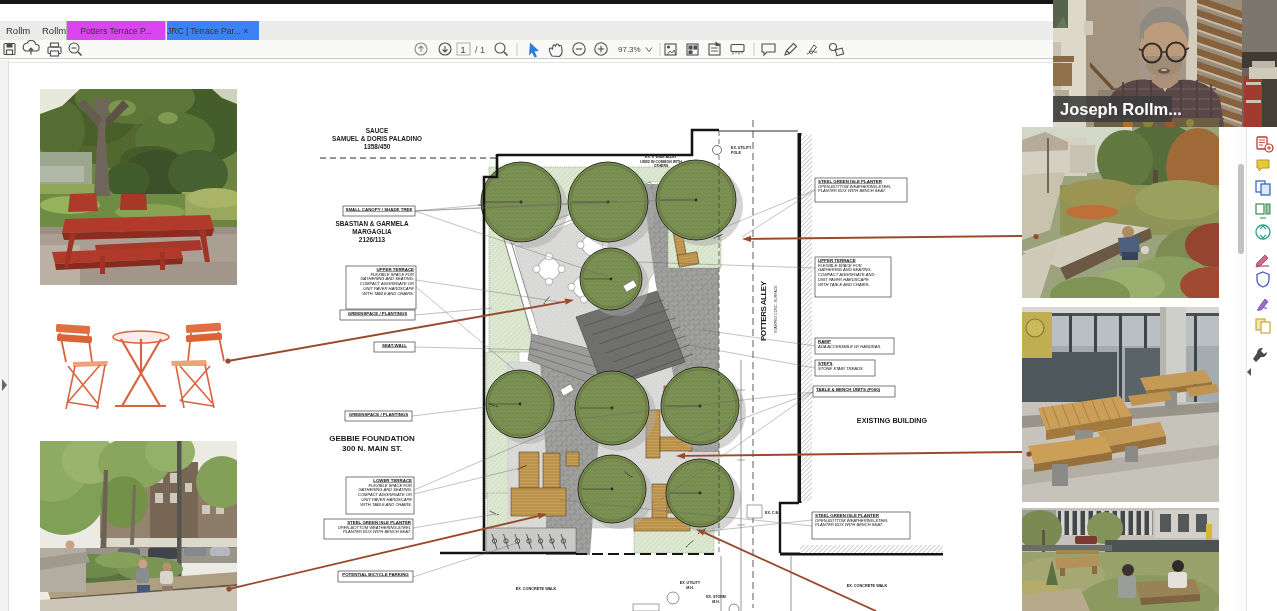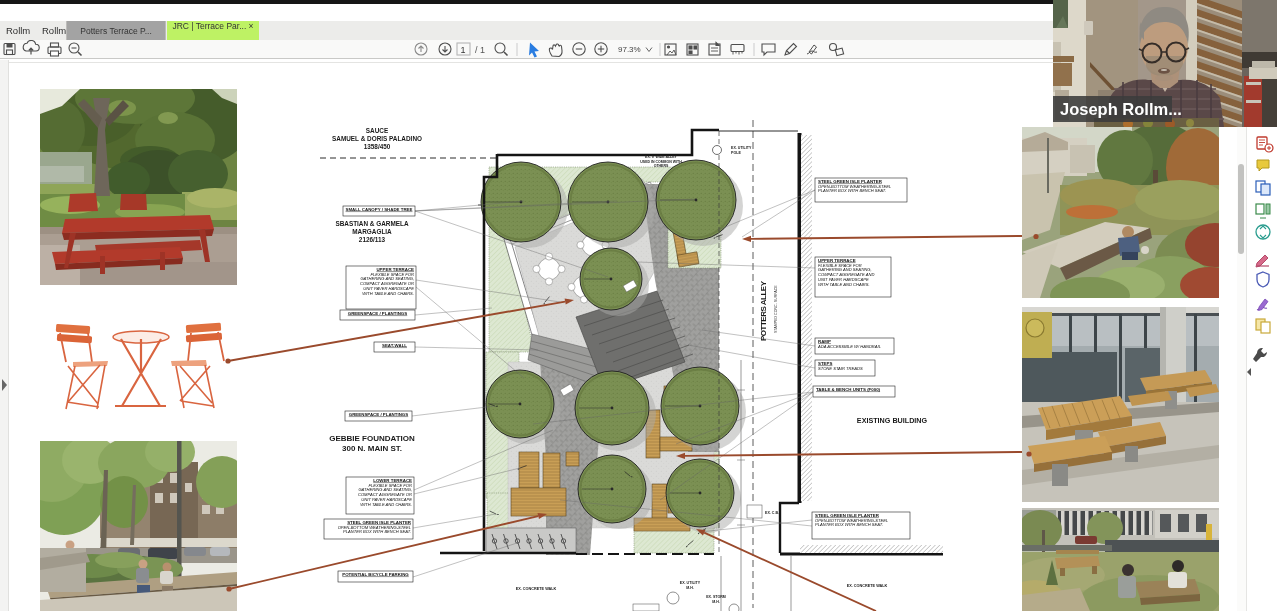--- a/index.html
+++ b/index.html
@@ -2,22 +2,22 @@
 <html><head><meta charset="utf-8"><style>
 *{margin:0;padding:0;box-sizing:border-box}
 body{font-family:"Liberation Sans",sans-serif;width:1277px;height:611px;overflow:hidden;background:#fff}
 #app{position:relative;width:1277px;height:611px;overflow:hidden}
 #topblack{position:absolute;left:0;top:0;width:1277px;height:4px;background:#161616}
 #titlebar{position:absolute;left:0;top:4px;width:1277px;height:17px;background:#ebebe9;border-bottom:1px solid #d2d2d0}
 .tl{position:absolute;top:6px;width:5px;height:5px;border-radius:50%}
 #title{position:absolute;top:4.5px;left:0;width:1277px;text-align:center;font-size:8.5px;font-weight:bold;color:#3c3c3c}
 #tabbar{position:absolute;left:0;top:21px;width:1277px;height:19px;background:#ececea}
 .tabtxt{position:absolute;top:4px;font-size:9.5px;color:#2e2e2e}
-#tab1{position:absolute;left:66px;top:0;width:100px;height:19px;background:#a3a3a3;border-left:1px solid #bdbcba;border-right:1px solid #bdbcba;color:#333;font-size:8.5px;text-align:center;padding-top:5px}
-#tab2{position:absolute;left:167px;top:0;width:92px;height:19px;background:#bef264;color:#333;font-size:8.5px;text-align:center;}
+#tab1{position:absolute;left:66px;top:0;width:100px;height:19px;background:#d946ef;border-left:1px solid #bdbcba;border-right:1px solid #bdbcba;color:#333;font-size:8.5px;text-align:center;padding-top:5px}
+#tab2{position:absolute;left:167px;top:0;width:92px;height:19px;background:#3b82f6;color:#333;font-size:8.5px;padding-top:5px}
 #toolbar{position:absolute;left:0;top:40px;width:1277px;height:19px;background:#f9f9f8;border-bottom:1px solid #c9c9c7}
 #canvas{position:absolute;left:0;top:60px;width:1277px;height:551px;background:#fff}
 #leftstrip{position:absolute;left:0;top:60px;width:9px;height:551px;background:#f3f3f2;border-right:1px solid #e0e0de}
 #scrollbar{position:absolute;left:1237px;top:60px;width:9px;height:551px;background:#fbfbfa}
 #thumb{position:absolute;left:1238px;top:164px;width:6px;height:90px;background:#c2c2c0;border-radius:3px}
 #rpanel{position:absolute;left:1246px;top:60px;width:31px;height:551px;background:#ffffff;border-left:1px solid #e5e5e3}
 #mainsvg{position:absolute;left:0;top:0;z-index:5}
 </style></head><body>
 <div id="app">
 <div id="canvas"></div>

